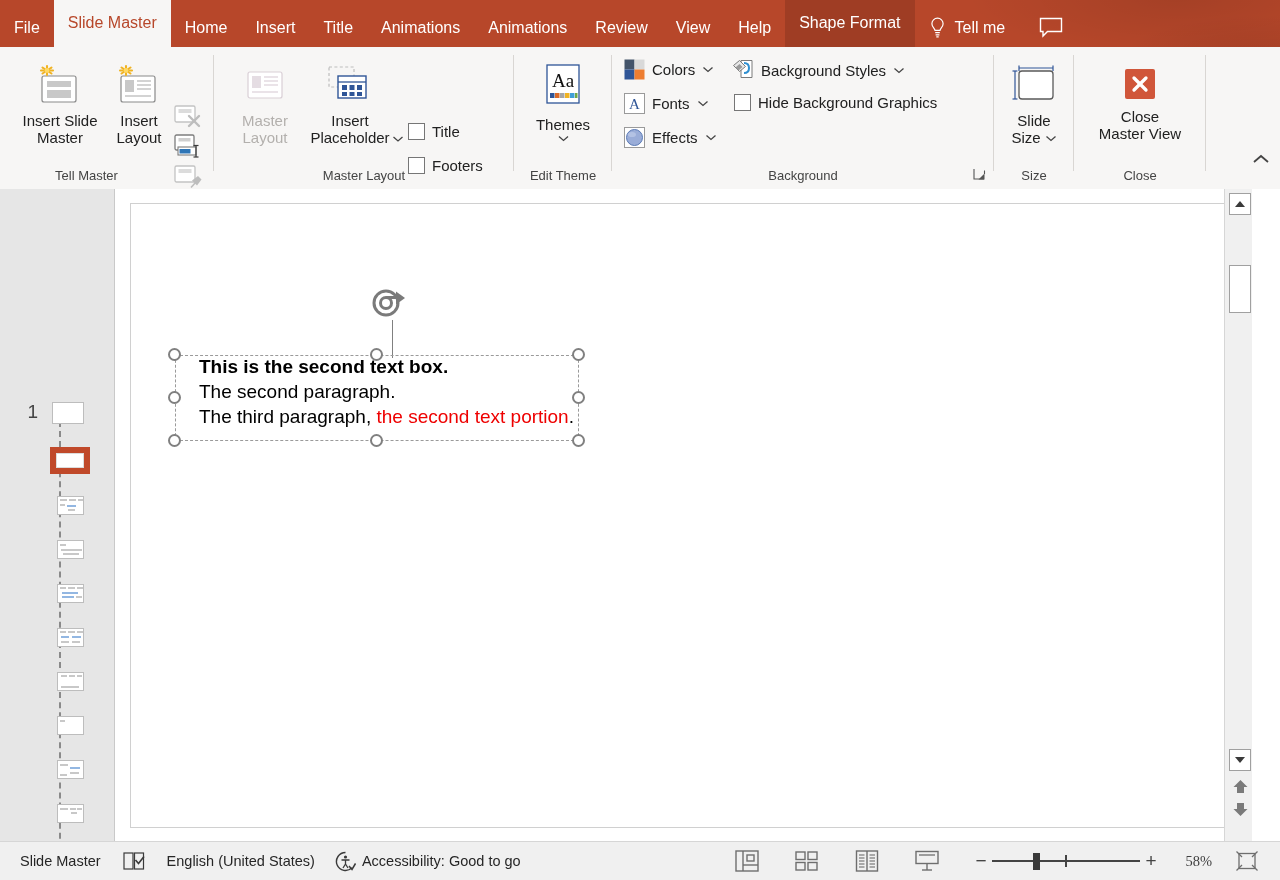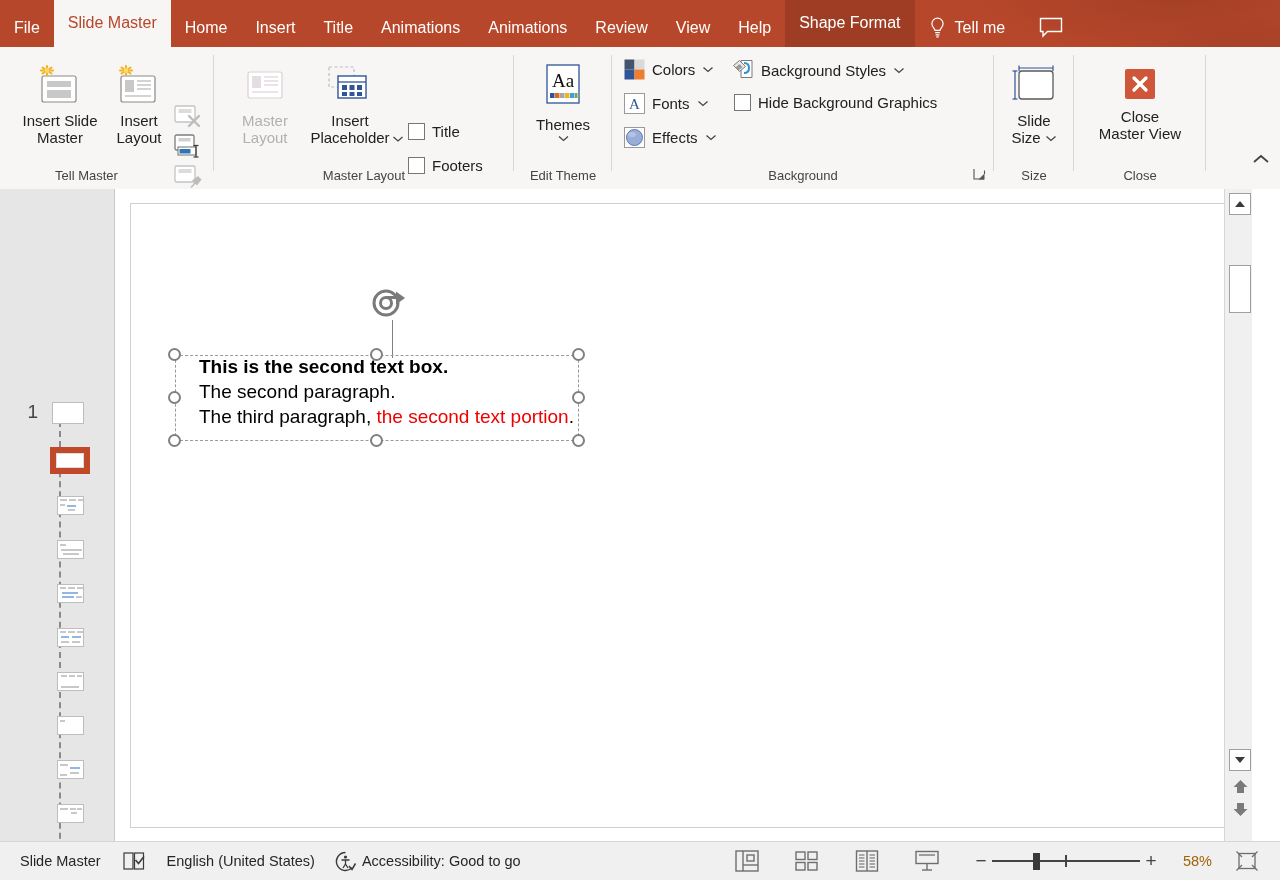--- a/index.html
+++ b/index.html
@@ -123,21 +123,21 @@
     background:#f0f0f0;border-top:1px solid #d6d6d6;box-sizing:border-box;
     display:flex;align-items:center;
   }
   .sb-text{font-size:14.5px;color:#262626;white-space:nowrap;}
   .viewbtn{width:38px;height:26px;display:flex;align-items:center;justify-content:center;}
   .zoom-minus,.zoom-plus{width:22px;height:22px;display:flex;align-items:center;justify-content:center;color:#444;font-size:19px;}
   .zoom-track{position:relative;width:148px;height:20px;}
   .zoom-line{position:absolute;left:0;top:9px;width:148px;height:2px;background:#444;}
   .zoom-mid{position:absolute;left:73px;top:4px;width:2px;height:12px;background:#444;}
   .zoom-knob{position:absolute;left:41px;top:2px;width:7px;height:17px;background:#3a3a3a;}
-  .zoom-pct{font-size:14.5px;color:#a16207;width:42px;text-align:right;}
+  .zoom-pct{font-size:14.5px;color:#404040;width:42px;text-align:right;font-family:Liberation Serif, serif;}
 </style>
 </head>
 <body>
 
 <div id="app">
 
   <div class="tabbar">
     <div class="tab">File</div>
     <div class="tab active">Slide Master</div>
     <div class="tab">Home</div>

